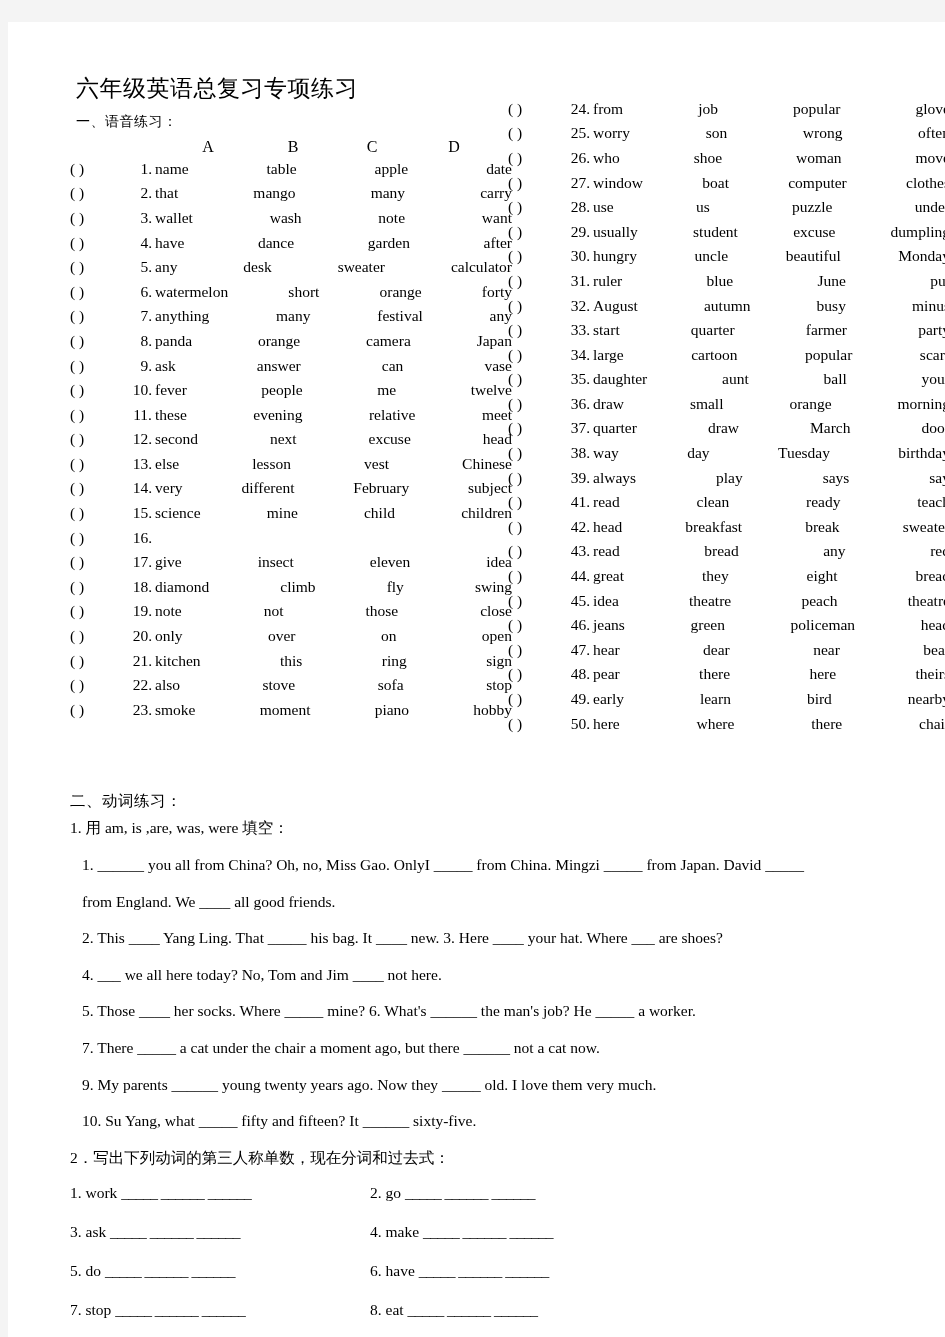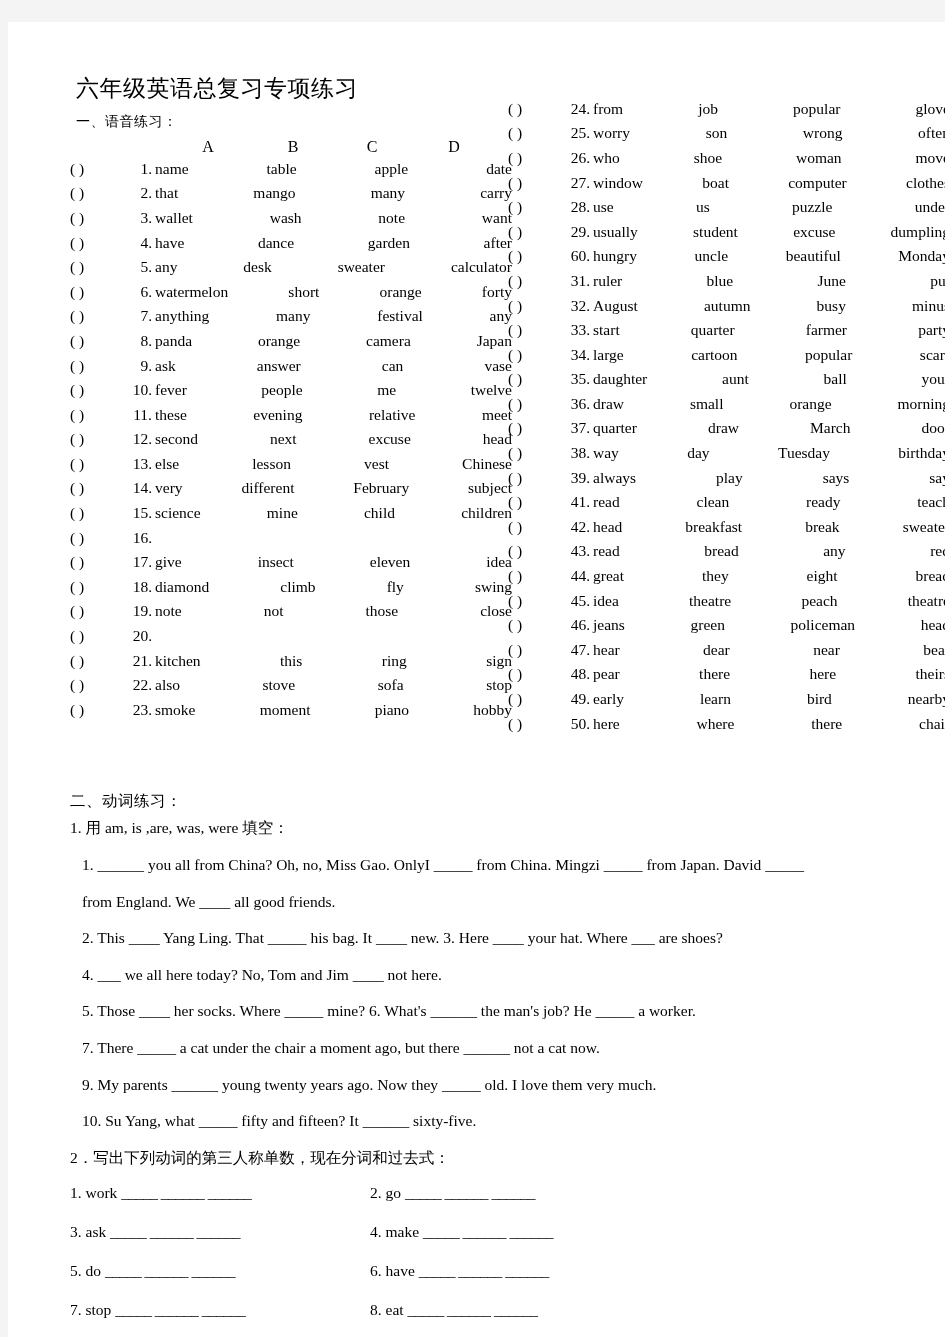--- a/index.html
+++ b/index.html
@@ -341,20 +341,26 @@
               <span class="opts">
                 <span class="opt">note</span>
                 <span class="opt">not</span>
                 <span class="opt">those</span>
                 <span class="opt">close</span>
               </span>
             </div>
             <div class="q-row">
               <span class="paren">(            )</span>
               <span class="qnum">20.</span>
+              <span class="opts">
+                <span class="opt">only</span>
+                <span class="opt">over</span>
+                <span class="opt">on</span>
+                <span class="opt">open</span>
+              </span>
             </div>
             <div class="q-row">
               <span class="paren">(            )</span>
               <span class="qnum">21.</span>
               <span class="opts">
                 <span class="opt">kitchen</span>
                 <span class="opt">this</span>
                 <span class="opt">ring</span>
                 <span class="opt">sign</span>
               </span>
@@ -439,21 +445,21 @@
               <span class="qnum">29.</span>
               <span class="opts">
                 <span class="opt">usually</span>
                 <span class="opt">student</span>
                 <span class="opt">excuse</span>
                 <span class="opt">dumpling</span>
               </span>
             </div>
             <div class="q-row">
               <span class="paren">(            )</span>
-              <span class="qnum">60.</span>
+              <span class="qnum">30.</span>
               <span class="opts">
                 <span class="opt">hungry</span>
                 <span class="opt">uncle</span>
                 <span class="opt">beautiful</span>
                 <span class="opt">Monday</span>
               </span>
             </div>
             <div class="q-row">
               <span class="paren">(            )</span>
               <span class="qnum">31.</span>

